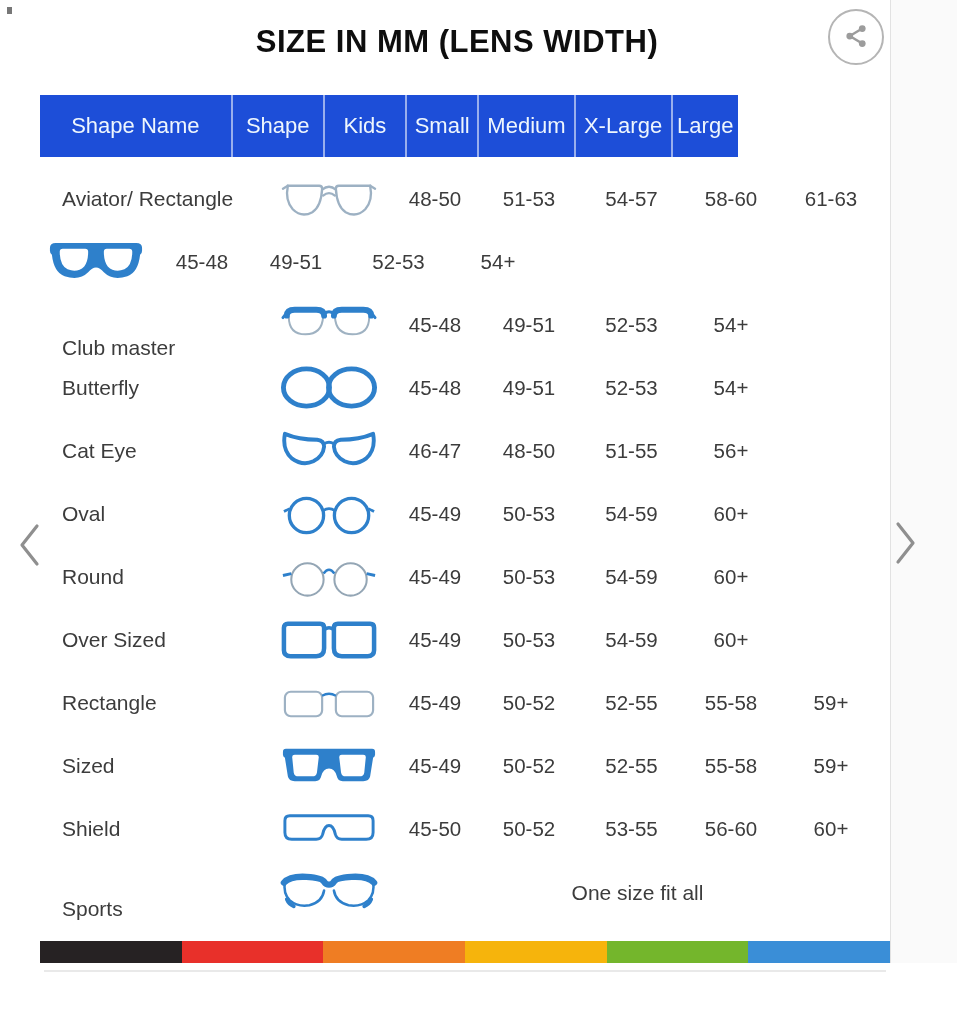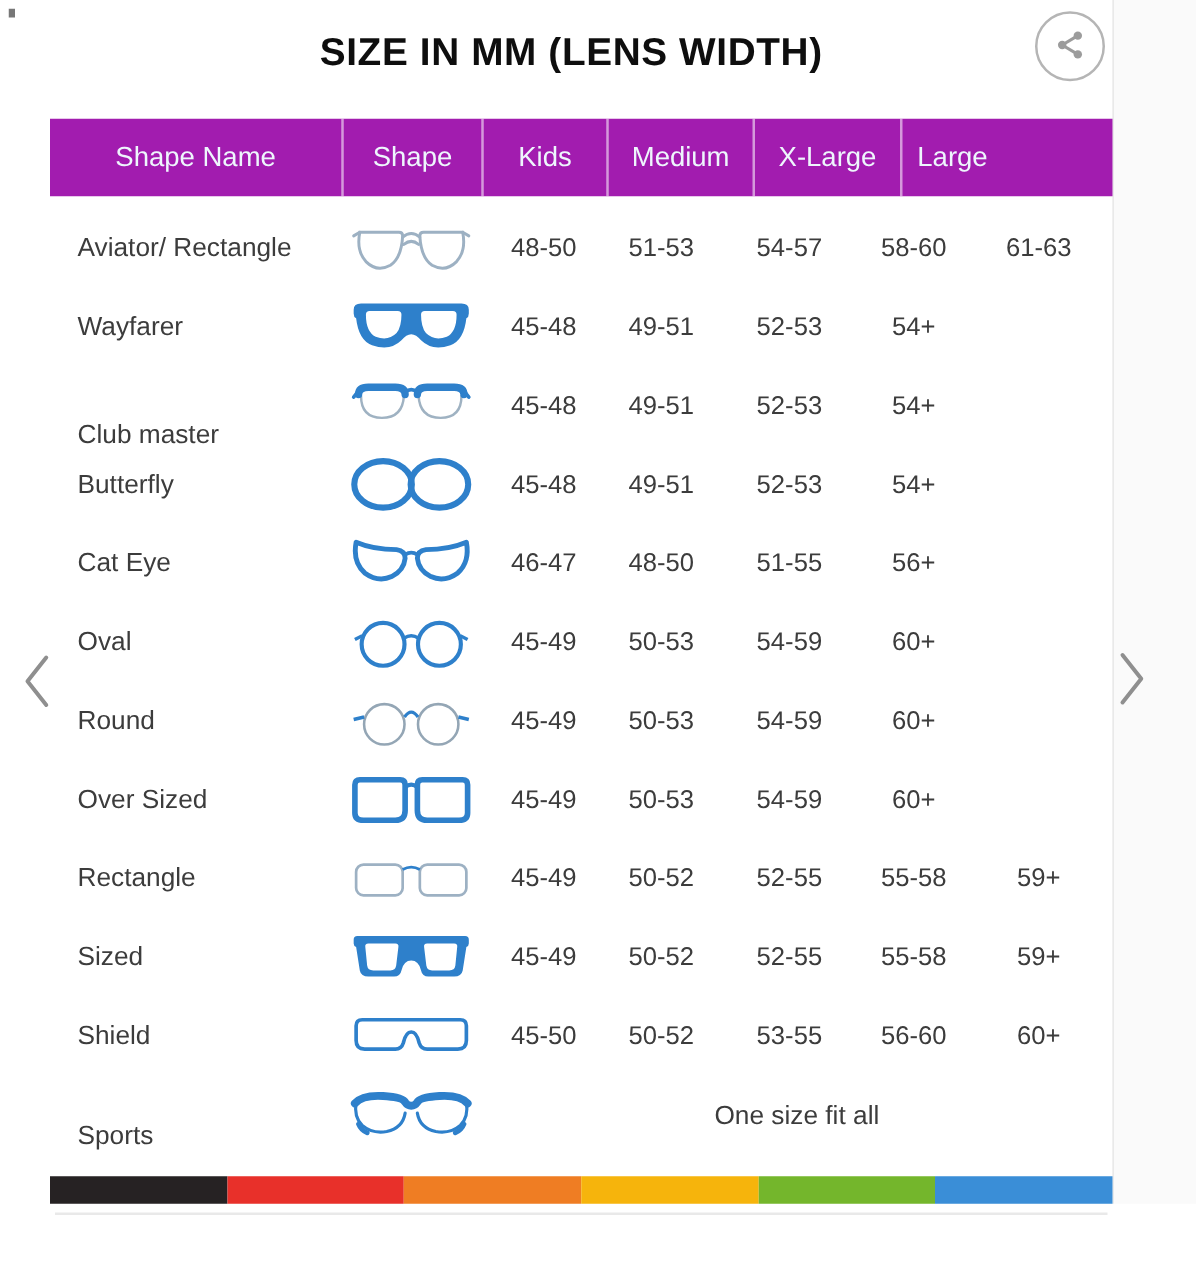--- a/index.html
+++ b/index.html
@@ -13,22 +13,22 @@
   .title{
     position:absolute;left:32px;top:24px;width:850px;text-align:center;
     font-size:31px;font-weight:bold;color:#0e0e0e;letter-spacing:.5px;
   }
   .share-btn{
     position:absolute;left:828px;top:9px;width:56px;height:56px;border-radius:50%;
     border:2px solid #b5b5b5;background:#fff;box-sizing:border-box;
     display:flex;align-items:center;justify-content:center;cursor:pointer;
   }
   .table-header{
-    position:absolute;left:40px;top:95px;width:850px;height:62px;
-    background:#a21caf;display:flex;align-items:stretch;
+    position:absolute;left:40px;top:95px;width:698px;height:62px;
+    background:#1d4ed8;display:flex;align-items:stretch;
   }
   .hcell{
     display:flex;align-items:center;justify-content:center;
     color:#eef6fd;font-size:22px;box-sizing:border-box;
   }
   .hcell + .hcell{border-left:2px solid rgba(255,255,255,.55);}
   .rows{position:absolute;left:40px;top:157px;width:850px;padding-top:10px;}
   .trow{display:flex;height:63.1px;align-items:center;}
   .cell{box-sizing:border-box;display:flex;align-items:center;justify-content:center;
     color:#3c3c3c;font-size:20.5px;}
@@ -62,20 +62,21 @@
         <circle cx="17" cy="18" r="2.7" stroke="none"></circle>
       </g>
     </svg>
   </span>
 </button>
 
 <div class="table-header" id="thead">
     <div class="hcell" style="width: 233px;">Shape Name</div>
     <div class="hcell" style="width: 112px;">Shape</div>
     <div class="hcell" style="width: 100px;">Kids</div>
+    <div class="hcell" style="width: 88px;">Small</div>
     <div class="hcell" style="width: 117px;">Medium</div>
     <div class="hcell" style="width: 118px;">X-Large</div>
     <div class="hcell" style="width: 82px;">Large</div>
   </div>
 <div class="rows" id="tbody">
     <div class="trow">
       <div class="cell name" style="width: 233px;">Aviator/ Rectangle</div>
       <div class="cell icon" style="width: 112px;">
         <svg viewBox="0 0 100 50" width="98" height="49">
           <g fill="none" stroke="#9db1c3" stroke-width="2.4" stroke-linecap="round">
@@ -88,21 +89,20 @@
           </g>
         </svg>
       </div>
       <div class="cell" style="width: 100px;">48-50</div>
       <div class="cell" style="width: 88px;">51-53</div>
       <div class="cell" style="width: 117px;">54-57</div>
       <div class="cell" style="width: 82px;">58-60</div>
       <div class="cell" style="width: 118px;">61-63</div>
     </div>
     <div class="trow">
-      <div class="cell name" style="width: 233px;">Wayfarer</div>
       <div class="cell icon" style="width: 112px;">
         <svg viewBox="0 0 100 50" width="98" height="49">
           <path fill="#2e80cb" fill-rule="evenodd" d="M9,6 Q3,6 3,11 L3,14 Q3,17 5,18 Q7,36 18,40 Q33,45 42,36 Q46,31 50,31 Q54,31 58,36 Q67,45 82,40 Q93,36 95,18 Q97,17 97,14 L97,11 Q97,6 91,6 Z M16,12 Q13,12 13,15 Q13,29 21,33 Q31,37 38,30 Q42,25 42,15 Q42,12 39,12 Z M61,12 Q58,12 58,15 Q58,25 62,30 Q69,37 79,33 Q87,29 87,15 Q87,12 84,12 Z"></path>
         </svg>
       </div>
       <div class="cell" style="width: 100px;">45-48</div>
       <div class="cell" style="width: 88px;">49-51</div>
       <div class="cell" style="width: 117px;">52-53</div>
       <div class="cell" style="width: 82px;">54+</div>
       <div class="cell" style="width: 118px;"></div>

